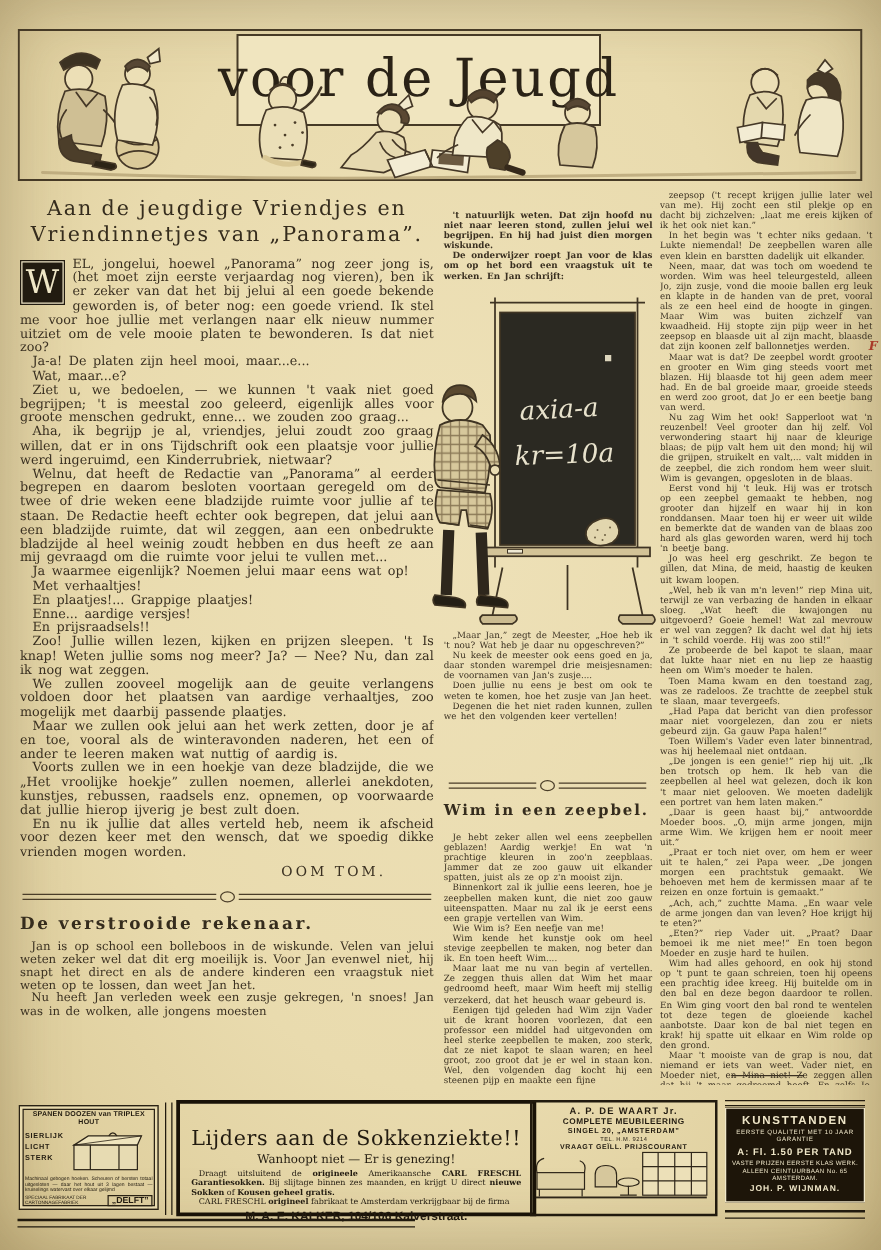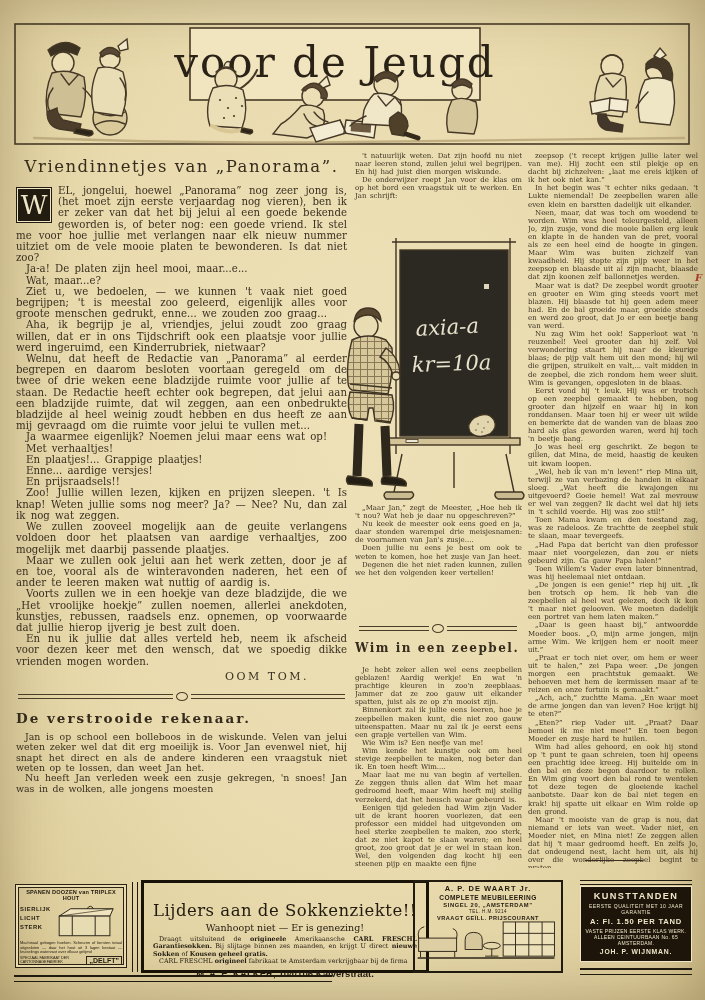--- a/index.html
+++ b/index.html
@@ -29,21 +29,21 @@
   }
   .signature{margin:3px 38px 0 0;text-align:right;font-size:11px;letter-spacing:2.5px;}
   .orn-divider{display:flex;align-items:center;margin:9px 2px;}
   .orn-divider .od-line{flex:1;height:3px;border-top:1px solid #4a3d28;border-bottom:1px solid #4a3d28;}
   .orn-divider .od-ring{width:10px;height:7px;border:1.6px solid #4a3d28;border-radius:50%;margin:0 3px;}
   h2.story-head{margin:7px 0 6px 0;font-weight:bold;text-align:left;font-size:13.5px;
     letter-spacing:2px;color:#352c1d;}
   h2.story-head.sm{font-size:12px;letter-spacing:1.5px;margin:0;}
   
   .c2-block{position:absolute;left:0;width:167px;}
-  #c2-top{top:0;}
+  #c2-top{top:16px;font-weight:bold;}
   #c2-mid{top:352px;height:134px;overflow:hidden;}
   #c2-div{top:472px;left:4px;width:158px;position:absolute;margin:0;}
   #c2-head{position:absolute;top:489px;left:0;width:167px;}
   #c2-zeep{top:514px;height:212px;overflow:hidden;}
   
   #board-illo{position:absolute;left:336px;top:226px;width:194px;height:278px;margin:0;z-index:1;}
   
   #end-rule{position:absolute;left:585px;top:860px;width:58px;border-top:1.6px solid #3a3021;z-index:2;}
   
   #margin-mark{position:absolute;left:695px;top:272px;color:#a83a28;font-size:10px;font-style:italic;font-weight:bold;}
@@ -65,21 +65,21 @@
     border-top:2.2px solid #211a0e;border-bottom:1.4px solid #211a0e;}
   .vdiv{position:absolute;top:2px;height:90px;width:4px;border-left:1.4px solid #211a0e;border-right:1.4px solid #211a0e;}
   #vdiv1{left:118px;}
   #ad-sokken{left:127px;top:0;width:288px;height:93px;border:3px solid #191207;
     padding:3px 9px;background:transparent;font-family:"DejaVu Serif",serif;}
   #ad-sokken .sk-head{font-size:16.5px;text-align:center;margin:15px 0 2px 0;letter-spacing:.5px;}
   #ad-sokken .sk-sub{font-size:9.5px;text-align:center;margin:0 0 3px 0;}
   #ad-sokken .sk-body{font-size:6.4px;line-height:7.3px;text-align:justify;text-indent:6px;margin:0;}
   #ad-sokken .sk-foot{font-family:"Liberation Sans",sans-serif;font-size:9.6px;font-weight:bold;
     text-align:center;margin:3px 0 0 0;}
-  #ad-waart{left:399px;top:0;width:150px;height:93px;border:2px solid #211a0e;padding:2px 0;overflow:hidden;}
+  #ad-waart{left:410px;top:0;width:150px;height:93px;border:2px solid #211a0e;padding:2px 0;overflow:hidden;}
   #ad-waart .wa1{font-size:7.5px;font-weight:bold;letter-spacing:1px;text-align:center;margin:0;}
   #ad-waart .wa2{font-size:6.6px;font-weight:bold;letter-spacing:.4px;text-align:center;margin:1px 0 0 0;}
   #ad-waart .wa3{font-size:5.8px;font-weight:bold;letter-spacing:.6px;text-align:center;margin:1px 0 0 0;}
   #ad-waart .wa4{font-size:4.6px;text-align:center;margin:1px 0 0 0;letter-spacing:.4px;}
   #ad-waart .wa5{font-size:5.6px;font-weight:bold;letter-spacing:.5px;text-align:center;margin:1px 0 0 0;}
   #ad-kunst{left:566px;top:6px;width:112px;height:76px;background:#1d1509;color:#efe6c8;
     text-align:center;padding:5px 4px;box-shadow:0 0 0 1px #efe6c8 inset;}
   #ad-kunst .kt-title{font-size:9.2px;font-weight:bold;letter-spacing:1.4px;margin:0 0 2px 0;}
   #ad-kunst .kt-l1{font-size:5px;line-height:6px;letter-spacing:.5px;margin:0 0 2px 0;}
   #ad-kunst .kt-l2{font-size:7.6px;font-weight:bold;letter-spacing:.8px;margin:0 0 2px 0;}
@@ -172,20 +172,21 @@
         <path d="M632 48 q11 -13 23 -1 q6 10 2 22 l-6 14 -5 -2 3 -14 q1 -10 -5 -14 q-7 -4 -12 1 z" fill="#453827"></path>
         <path d="M640 40 l6 -8 6 7 -6 4 z" fill="#f1e8ca"></path>
         <path d="M631 64 q-10 20 -5 42 l30 3 q8 -22 2 -44 q-13 -6 -27 -1 z" fill="#efe6c6"></path>
         <path d="M634 76 q-8 8 -12 16"></path>
       </g>
     </svg>
   </div>
 
   <section id="col1">
     <h1 class="col-head">
+      <span style="display:block">Aan de jeugdige Vriendjes en</span>
       <span style="display:block">Vriendinnetjes van „Panorama”.</span>
     </h1>
     <p class="body"><span class="dropcap">W</span><span>EL, jongelui, hoewel „Panorama” nog zeer jong is, (het moet zijn eerste verjaardag nog vieren), ben ik er zeker van dat het bij jelui al een goede bekende geworden is, of beter nog: een goede vriend. Ik stel me voor hoe jullie met verlangen naar elk nieuw nummer uitziet om de vele mooie platen te bewonderen. Is dat niet zoo?</span></p>
     <div>
         <p class="body ind">Ja-a! De platen zijn heel mooi, maar...e...</p>
         <p class="body ind">Wat, maar...e?</p>
         <p class="body ind">Ziet u, we bedoelen, — we kunnen 't vaak niet goed begrijpen; 't is meestal zoo geleerd, eigenlijk alles voor groote menschen gedrukt, enne... we zouden zoo graag...</p>
         <p class="body ind">Aha, ik begrijp je al, vriendjes, jelui zoudt zoo graag willen, dat er in ons Tijdschrift ook een plaatsje voor jullie werd ingeruimd, een Kinderrubriek, nietwaar?</p>
         <p class="body ind">Welnu, dat heeft de Redactie van „Panorama” al eerder begrepen en daarom besloten voortaan geregeld om de twee of drie weken eene bladzijde ruimte voor jullie af te staan. De Redactie heeft echter ook begrepen, dat jelui aan een bladzijde ruimte, dat wil zeggen, aan een onbedrukte bladzijde al heel weinig zoudt hebben en dus heeft ze aan mij gevraagd om die ruimte voor jelui te vullen met...</p>
         <p class="body ind">Ja waarmee eigenlijk? Noemen jelui maar eens wat op!</p>
@@ -241,27 +242,28 @@
 
   <section id="col3" class="smalllist">
       <p class="small ind">zeepsop ('t recept krijgen jullie later wel van me). Hij zocht een stil plekje op en dacht bij zichzelven: „laat me ereis kijken of ik het ook niet kan.”</p>
       <p class="small ind">In het begin was 't echter niks gedaan. 't Lukte niemendal! De zeepbellen waren alle even klein en barstten dadelijk uit elkander.</p>
       <p class="small ind">Neen, maar, dat was toch om woedend te worden. Wim was heel teleurgesteld, alleen Jo, zijn zusje, vond die mooie ballen erg leuk en klapte in de handen van de pret, vooral als ze een heel eind de hoogte in gingen. Maar Wim was buiten zichzelf van kwaadheid. Hij stopte zijn pijp weer in het zeepsop en blaasde uit al zijn macht, blaasde dat zijn koonen zelf ballonnetjes werden.</p>
       <p class="small ind">Maar wat is dat? De zeepbel wordt grooter en grooter en Wim ging steeds voort met blazen. Hij blaasde tot hij geen adem meer had. En de bal groeide maar, groeide steeds en werd zoo groot, dat Jo er een beetje bang van werd.</p>
       <p class="small ind">Nu zag Wim het ook! Sapperloot wat 'n reuzenbel! Veel grooter dan hij zelf. Vol verwondering staart hij naar de kleurige blaas; de pijp valt hem uit den mond; hij wil die grijpen, struikelt en valt,... valt midden in de zeepbel, die zich rondom hem weer sluit. Wim is gevangen, opgesloten in de blaas.</p>
       <p class="small ind">Eerst vond hij 't leuk. Hij was er trotsch op een zeepbel gemaakt te hebben, nog grooter dan hijzelf en waar hij in kon ronddansen. Maar toen hij er weer uit wilde en bemerkte dat de wanden van de blaas zoo hard als glas geworden waren, werd hij toch 'n beetje bang.</p>
       <p class="small ind">Jo was heel erg geschrikt. Ze begon te gillen, dat Mina, de meid, haastig de keuken uit kwam loopen.</p>
       <p class="small ind">„Wel, heb ik van m'n leven!” riep Mina uit, terwijl ze van verbazing de handen in elkaar sloeg. „Wat heeft die kwajongen nu uitgevoerd? Goeie hemel! Wat zal mevrouw er wel van zeggen? Ik dacht wel dat hij iets in 't schild voerde. Hij was zoo stil!”</p>
+      <p class="small ind">Ze probeerde de bel kapot te slaan, maar dat lukte haar niet en nu liep ze haastig heen om Wim's moeder te halen.</p>
       <p class="small ind">Toen Mama kwam en den toestand zag, was ze radeloos. Ze trachtte de zeepbel stuk te slaan, maar tevergeefs.</p>
       <p class="small ind">„Had Papa dat bericht van dien professor maar niet voorgelezen, dan zou er niets gebeurd zijn. Ga gauw Papa halen!”</p>
       <p class="small ind">Toen Willem's Vader even later binnentrad, was hij heelemaal niet ontdaan.</p>
       <p class="small ind">„De jongen is een genie!” riep hij uit. „Ik ben trotsch op hem. Ik heb van die zeepbellen al heel wat gelezen, doch ik kon 't maar niet gelooven. We moeten dadelijk een portret van hem laten maken.”</p>
       <p class="small ind">„Daar is geen haast bij,” antwoordde Moeder boos. „O, mijn arme jongen, mijn arme Wim. We krijgen hem er nooit meer uit.”</p>
       <p class="small ind">„Praat er toch niet over, om hem er weer uit te halen,” zei Papa weer. „De jongen morgen een prachtstuk gemaakt. We behoeven met hem de kermissen maar af te reizen en onze fortuin is gemaakt.”</p>
-      <p class="small ind">„Ach, ach,” zuchtte Mama. „En waar moet de arme jongen dan van leven? Hoe krijgt hij te eten?”</p>
+      <p class="small ind">„Ach, ach,” zuchtte Mama. „En waar vele de arme jongen dan van leven? Hoe krijgt hij te eten?”</p>
       <p class="small ind">„Eten?” riep Vader uit. „Praat? Daar bemoei ik me niet mee!” En toen begon Moeder en zusje hard te huilen.</p>
       <p class="small ind">Wim had alles gehoord, en ook hij stond op 't punt te gaan schreien, toen hij opeens een prachtig idee kreeg. Hij buitelde om in den bal en deze begon daardoor te rollen. En Wim ging voort den bal rond te wentelen tot deze tegen de gloeiende kachel aanbotste. Daar kon de bal niet tegen en krak! hij spatte uit elkaar en Wim rolde op den grond.</p>
       <p class="small ind">Maar 't mooiste van de grap is nou, dat niemand er iets van weet. Vader niet, en Moeder niet, en Mina niet! Ze zeggen allen dat hij 't maar gedroomd heeft. En zelfs Jo, dat ondeugend nest, lacht hem uit, als hij over die wonderlijke zeepbel begint te praten.</p>
     </section>
   <div id="end-rule"></div>
 
   <figure id="board-illo">
     <svg viewBox="0 0 194 278" width="194" height="278">
       <defs>
         <pattern id="plaid" width="7" height="7" patternUnits="userSpaceOnUse">

